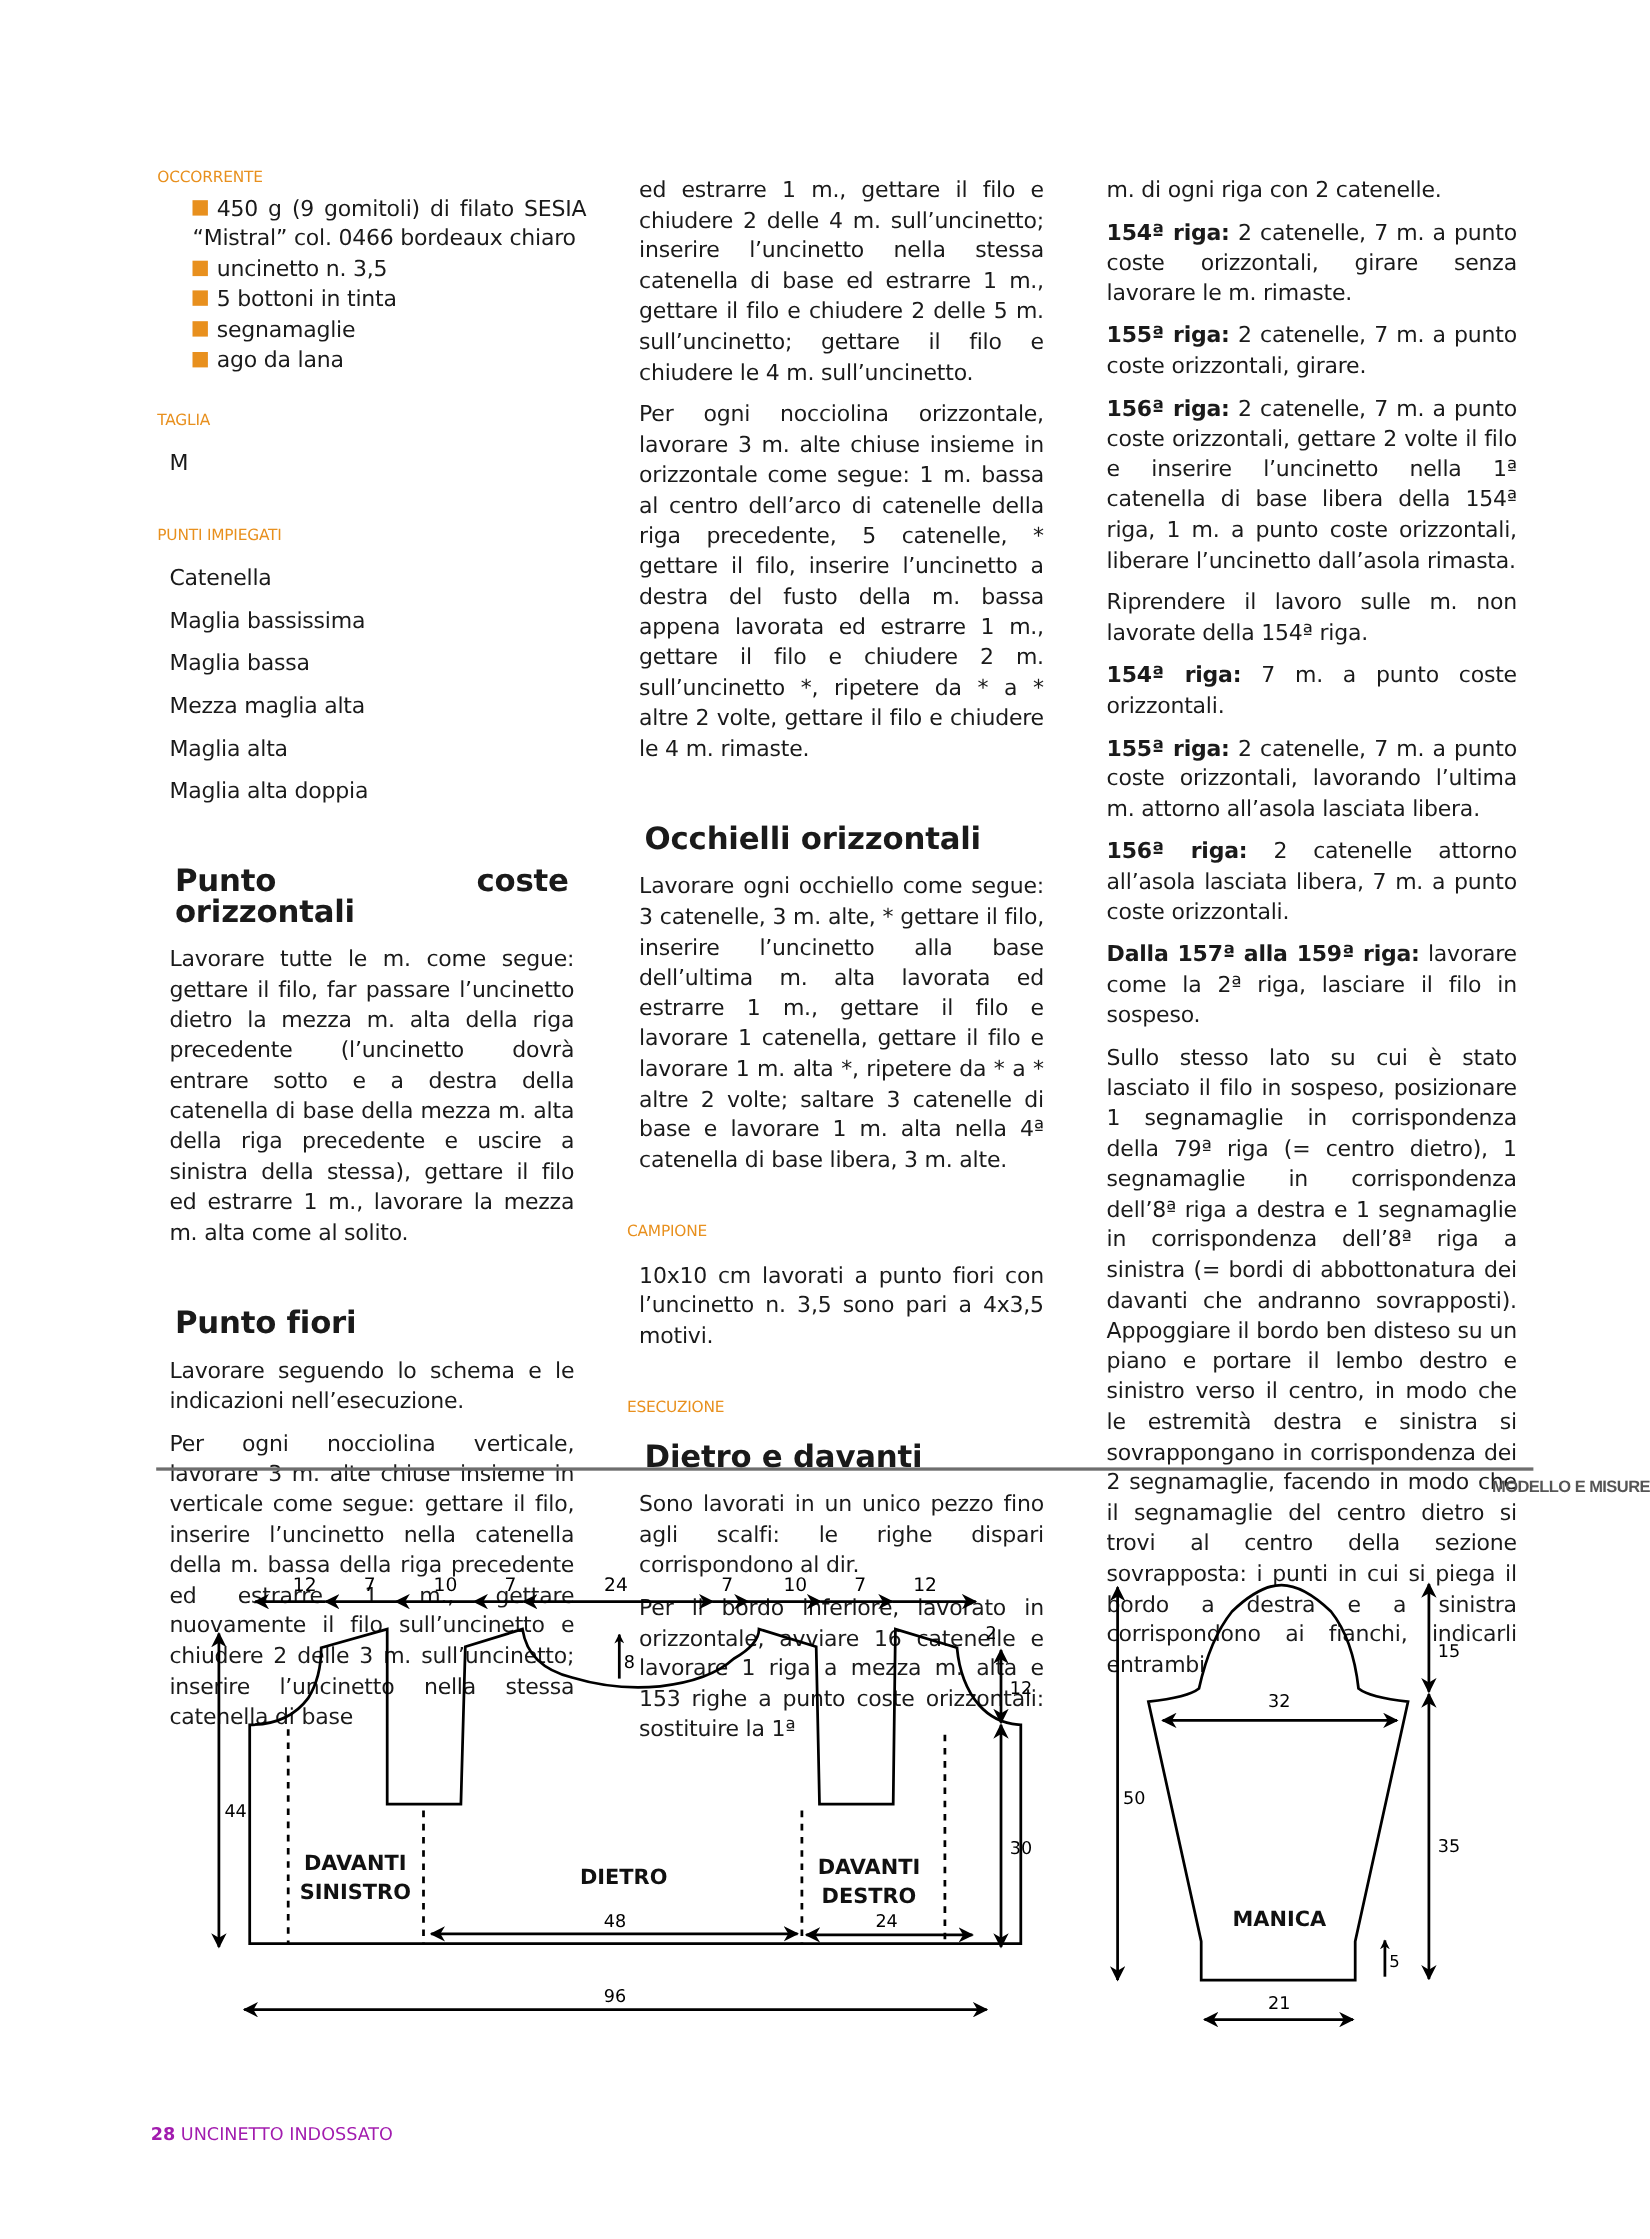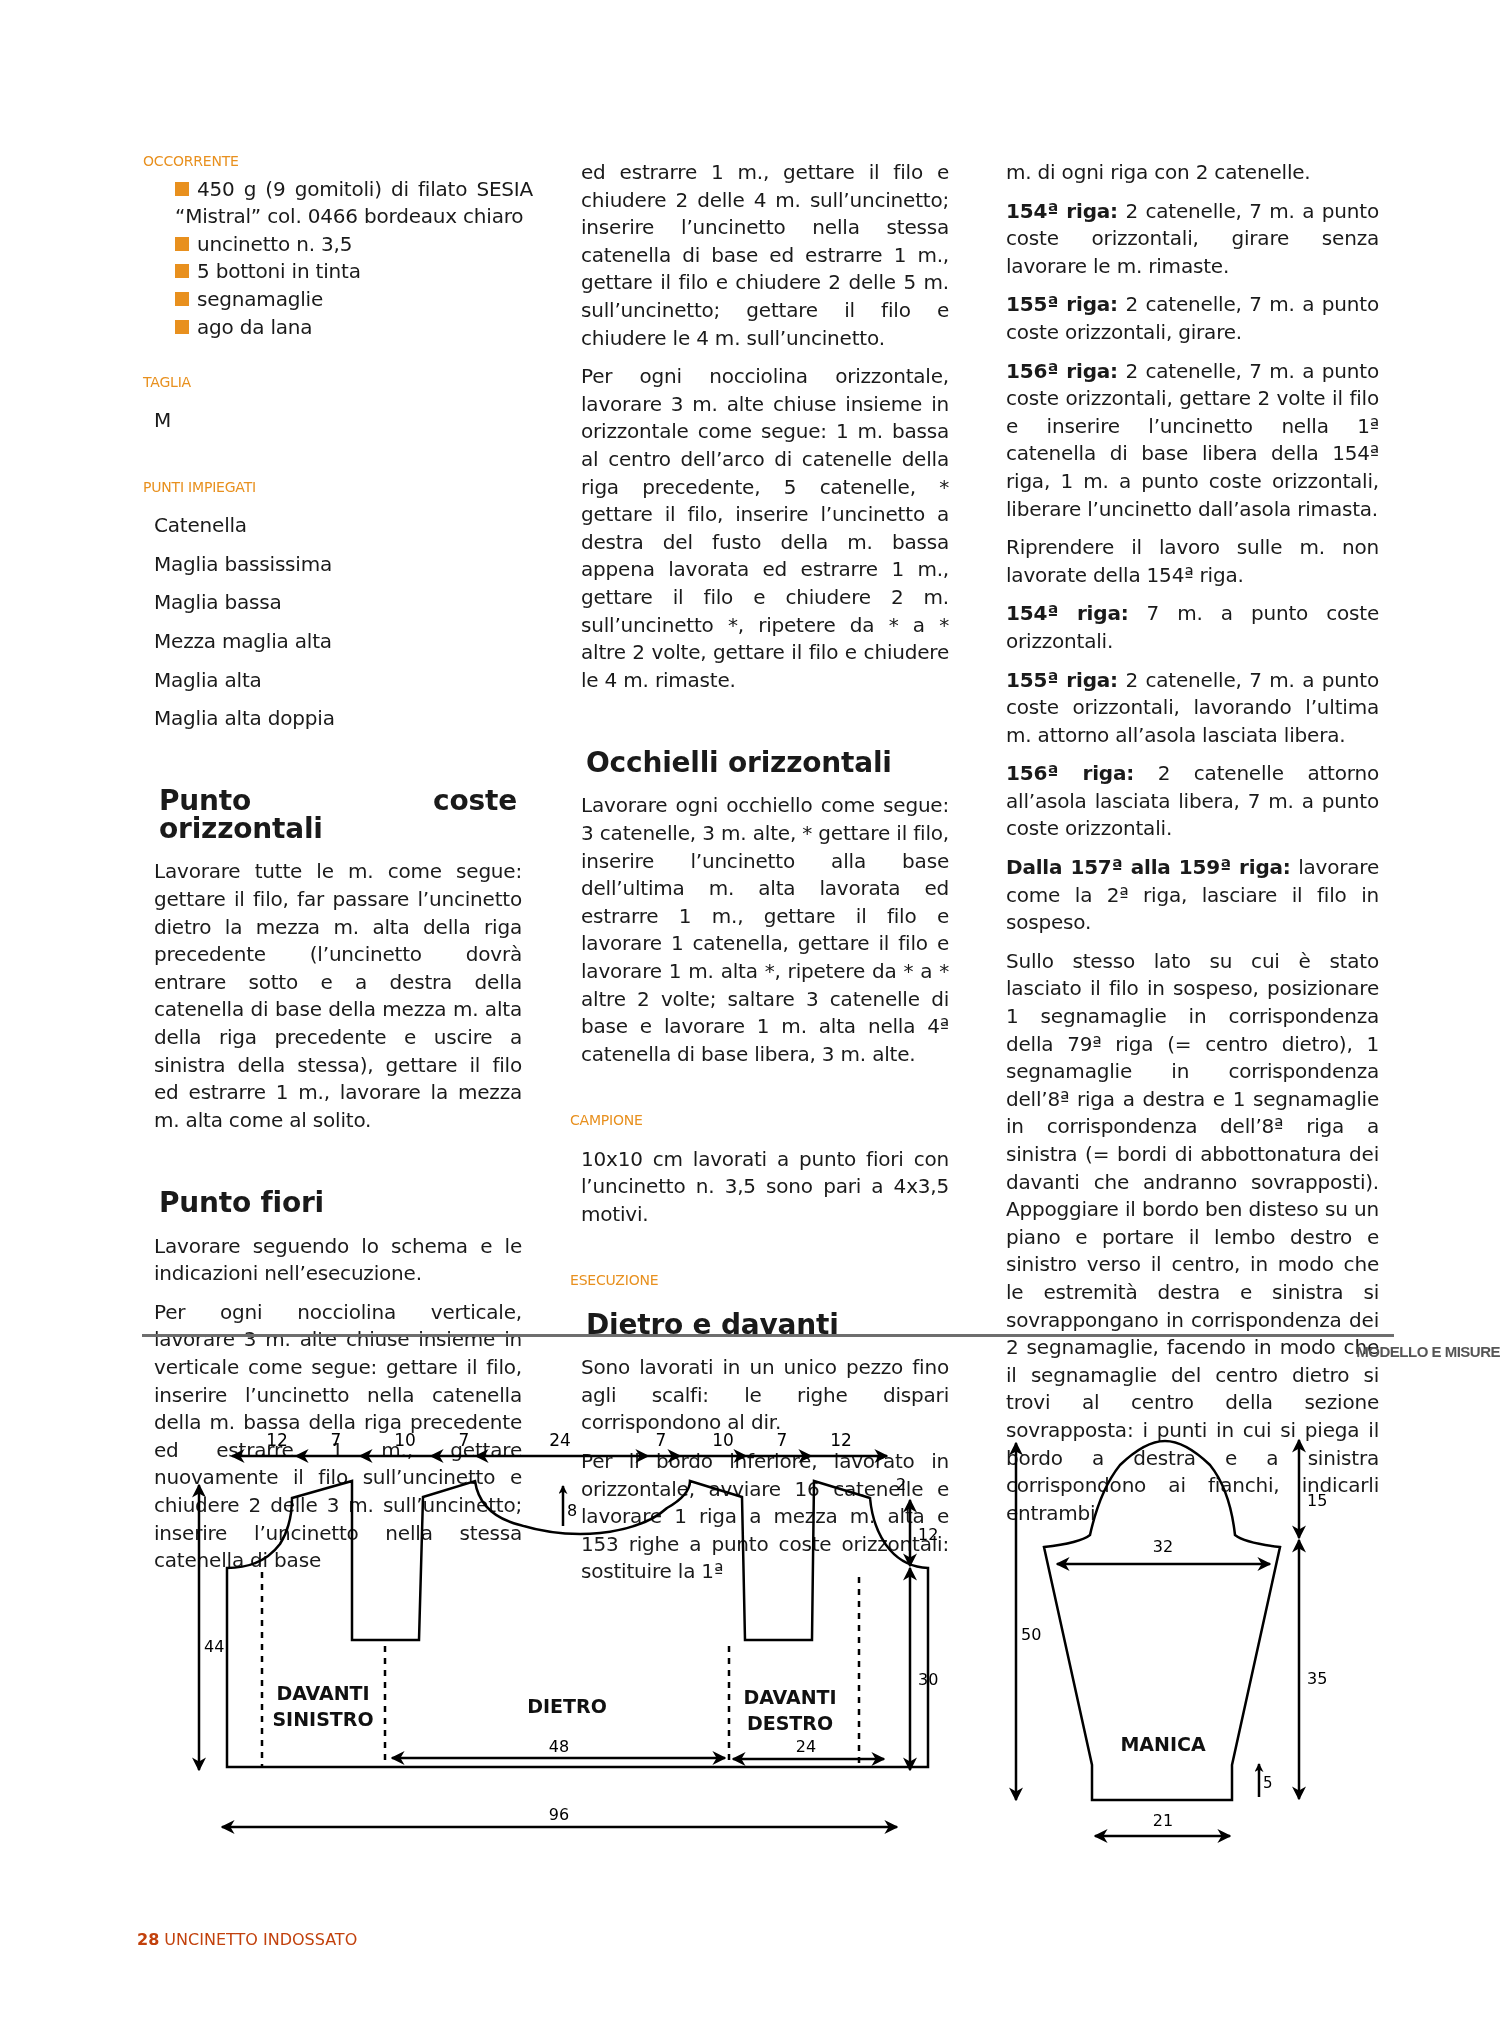--- a/index.html
+++ b/index.html
@@ -14,21 +14,21 @@
   .h-bold { font-weight: bold; margin: 16px; font-size: 28px; }
   p { margin: 11px; }
   .gap { height: 27.6px; }
   .bullet-item { display: block; margin-left: 32px; }
   .sq { display: inline-block; width: 14px; height: 14px; background: #e8901e; margin-right: 8px; vertical-align: 0px; }
   b.rb { font-weight: bold; }
   .rule { position: absolute; left: 142px; top: 1334px; width: 1252px; height: 3px; background: #6e6e6e; }
   .diag-title { position: absolute; left: 0; width: 100%; top: 1343px; text-align: right;
                 font-family: "Liberation Sans", sans-serif; font-size: 15px; color: #555; font-weight: bold; letter-spacing: -0.5px; }
   svg.diagram { position: absolute; left: 0; top: 0; }
-  .footer { position: absolute; left: 137px; top: 1930px; font-size: 16px; color: #c2410c; }
+  .footer { position: absolute; left: 137px; top: 1930px; font-size: 16px; color: #a21caf; }
   .footer .pg { font-weight: bold; }
 </style>
 </head>
 <body>
 
 <div class="col" id="col1">
   <h2 class="h-orange">OCCORRENTE</h2>
   <div>
     <span class="bullet-item"><span class="sq"></span><span>450 g (9 gomitoli) di filato SESIA “Mistral” col. 0466 bordeaux chiaro</span></span>
     <span class="bullet-item"><span class="sq"></span><span>uncinetto n. 3,5</span></span>

